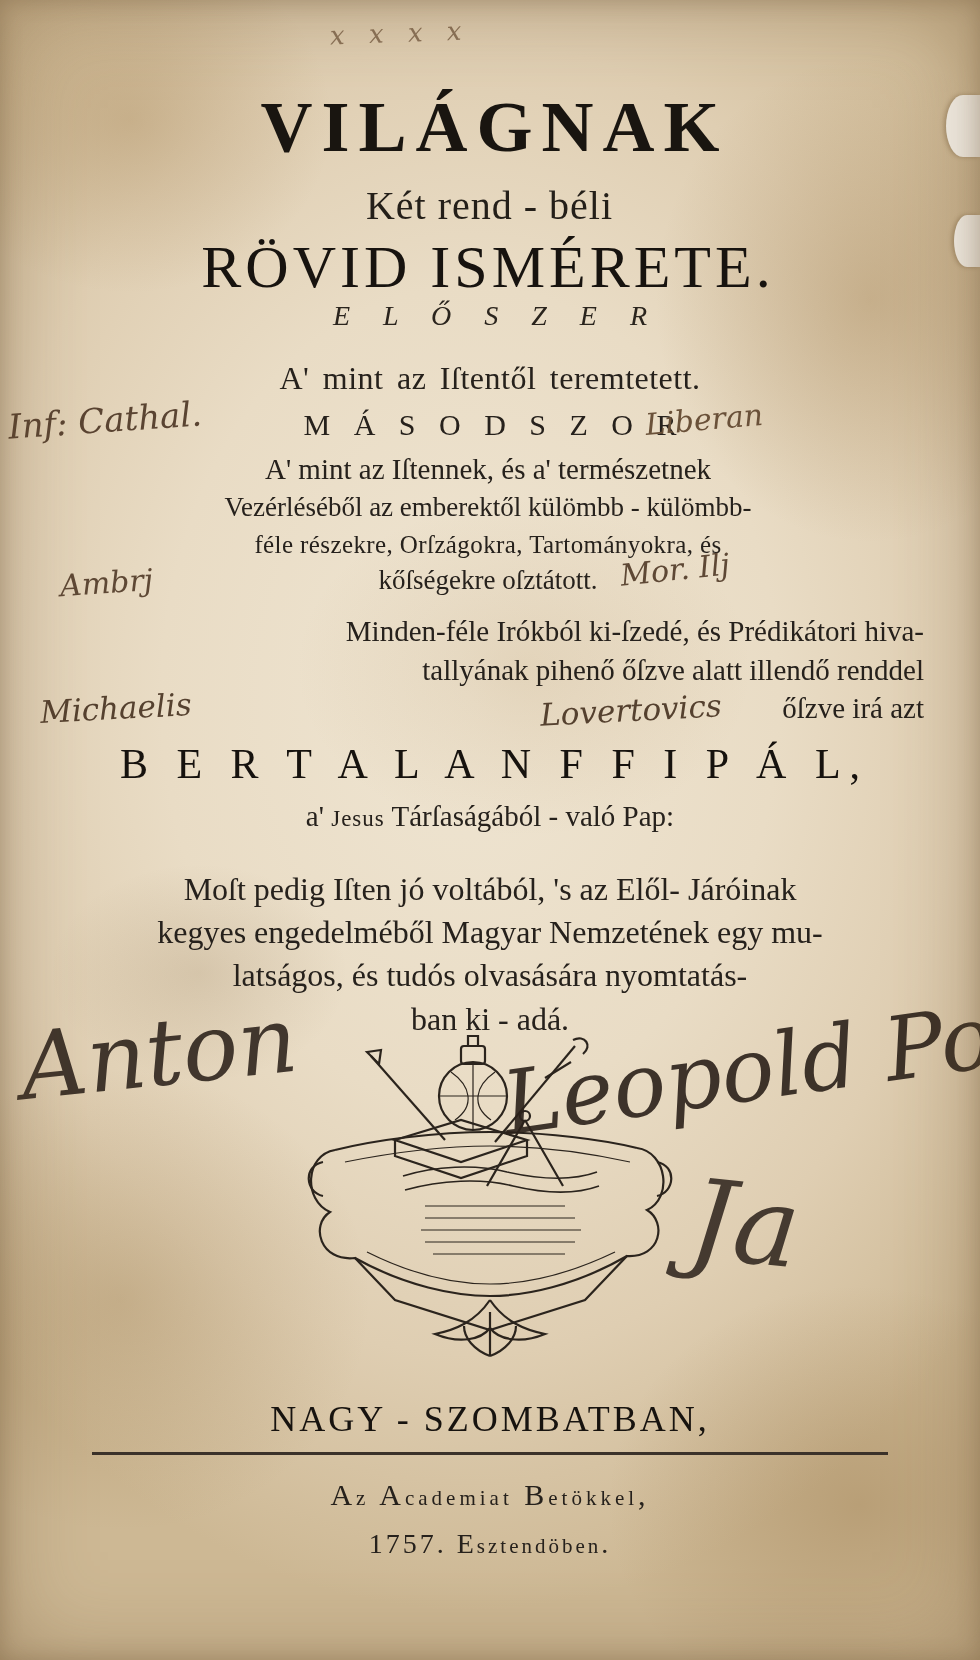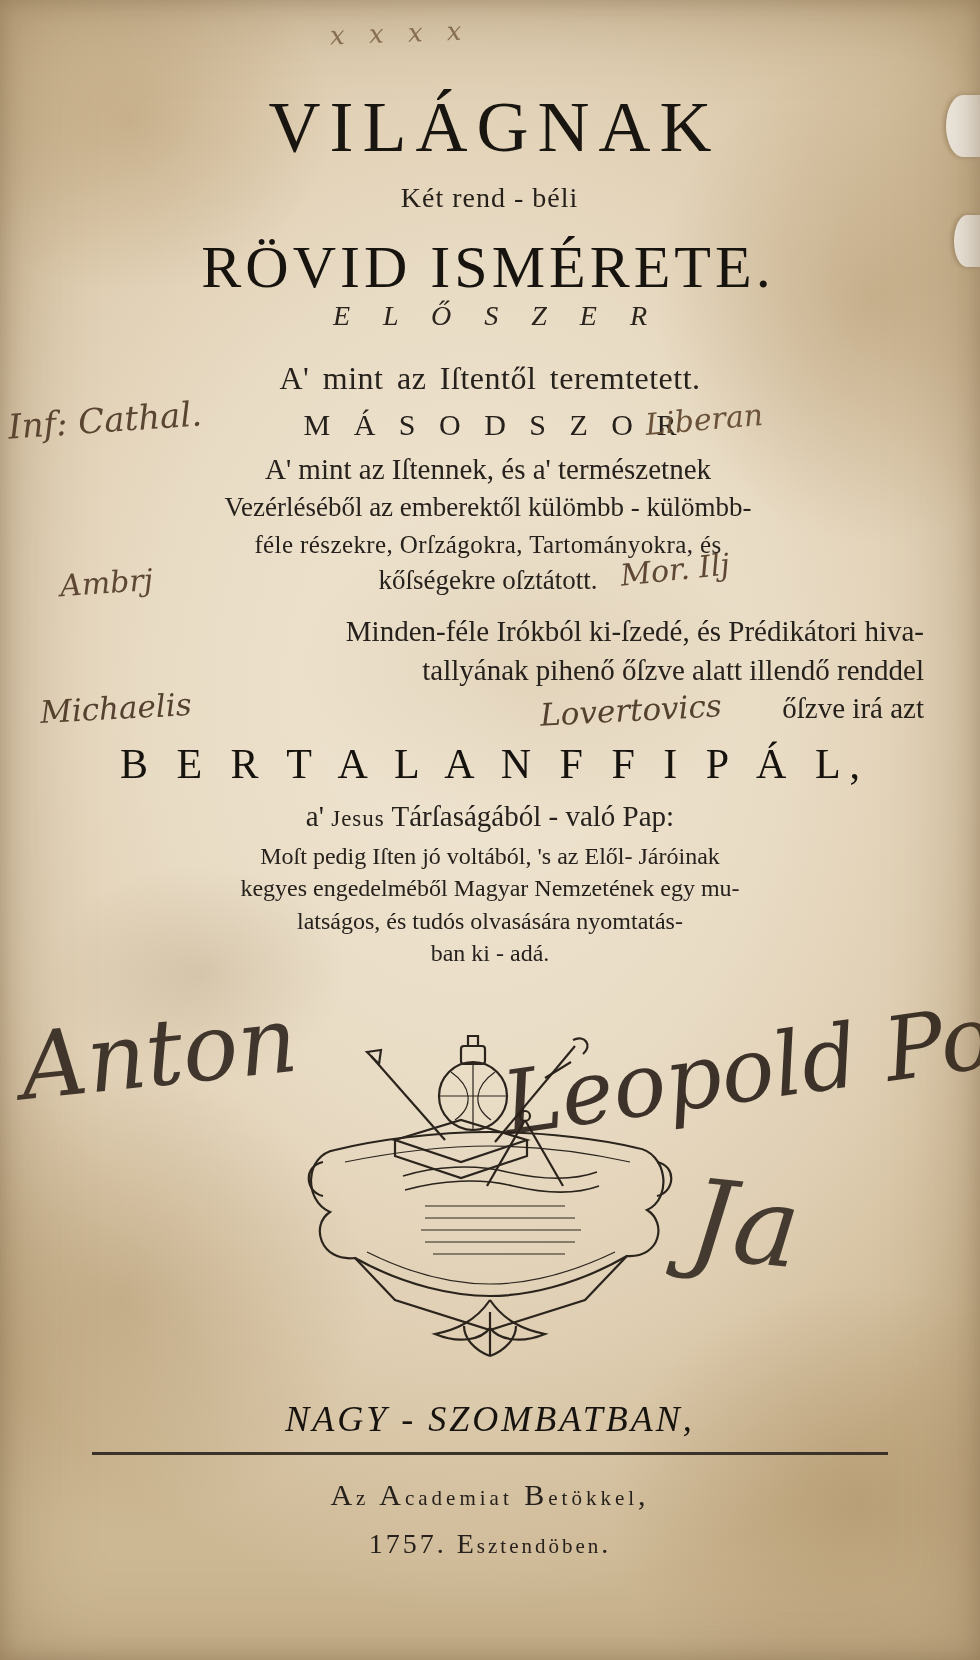--- a/index.html
+++ b/index.html
@@ -50,28 +50,28 @@
     color: #26211c;
   }
 
   .tl { text-align: center; }
 
   .title1 {
     position: absolute;
     left: 0; right: 0; top: 86px;
     font-size: 72px;
     letter-spacing: 9px;
-    font-weight: 400;
+    font-weight: 700;
     text-indent: 9px;
     color: #191510;
   }
   .sub1 {
     position: absolute;
     left: 0; right: 1px; top: 182px;
-    font-size: 28px;
+    font-size: 40px;
     letter-spacing: 1px;
     color: #241f19;
   }
   .title2 {
     position: absolute;
     left: 0; right: 4px; top: 233px;
     font-size: 60px;
     letter-spacing: 4px;
     color: #17130f;
   }
@@ -128,43 +128,42 @@
   }
   .authorsub {
     position: absolute;
     left: 0; right: 0; top: 800px;
     font-size: 29px;
   }
   .authorsub .sc { font-size: 23px; letter-spacing: 1px; }
 
   .para3 {
     position: absolute;
-    left: 56px; right: 56px; top: 840px;
-    font-size: 24px;
+    left: 56px; right: 56px; top: 868px;
+    font-size: 32px;
     line-height: 1.35;
     text-align: center;
   }
   .para3 p { margin: 0; }
 
   .ornament {
     position: absolute;
     left: 50%;
     transform: translateX(-50%);
     top: 1000px;
     width: 430px;
     height: 370px;
   }
 
   .place {
     position: absolute;
     left: 0; right: 0; top: 1398px;
     font-size: 36px;
     letter-spacing: 3px;
     color: #17130f;
-    font-style: italic;
   }
   .rule {
     position: absolute;
     left: 92px; right: 92px; top: 1452px;
     height: 3px;
     background: #3b322a;
   }
   .imprint1 {
     position: absolute;
     left: 0; right: 0; top: 1478px;

